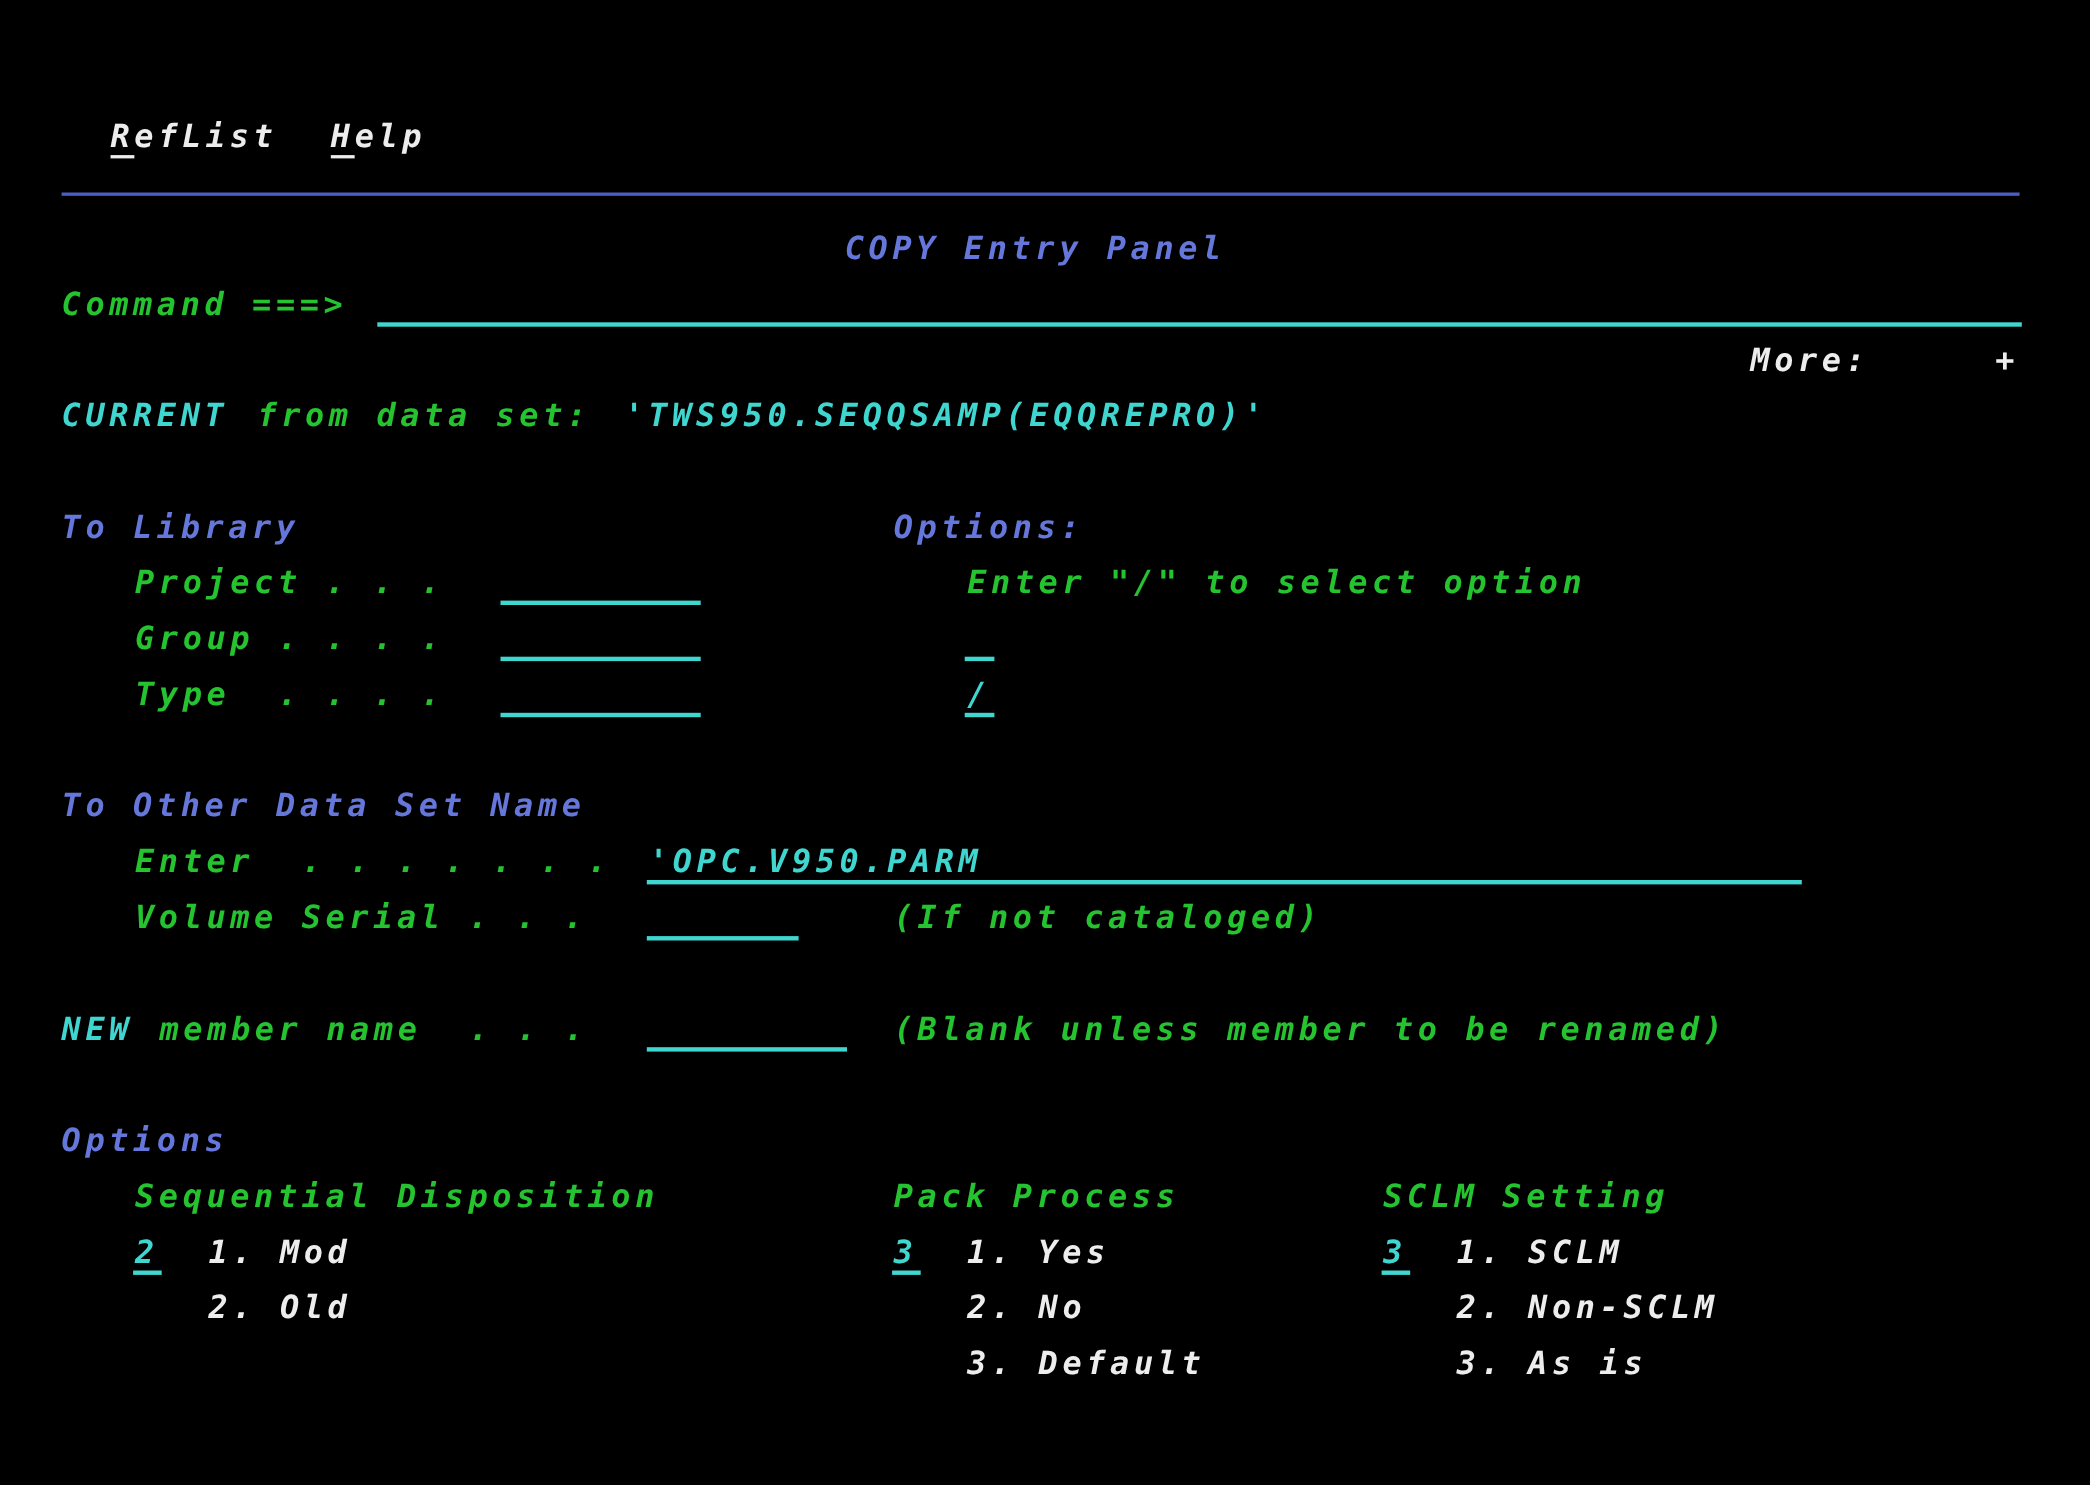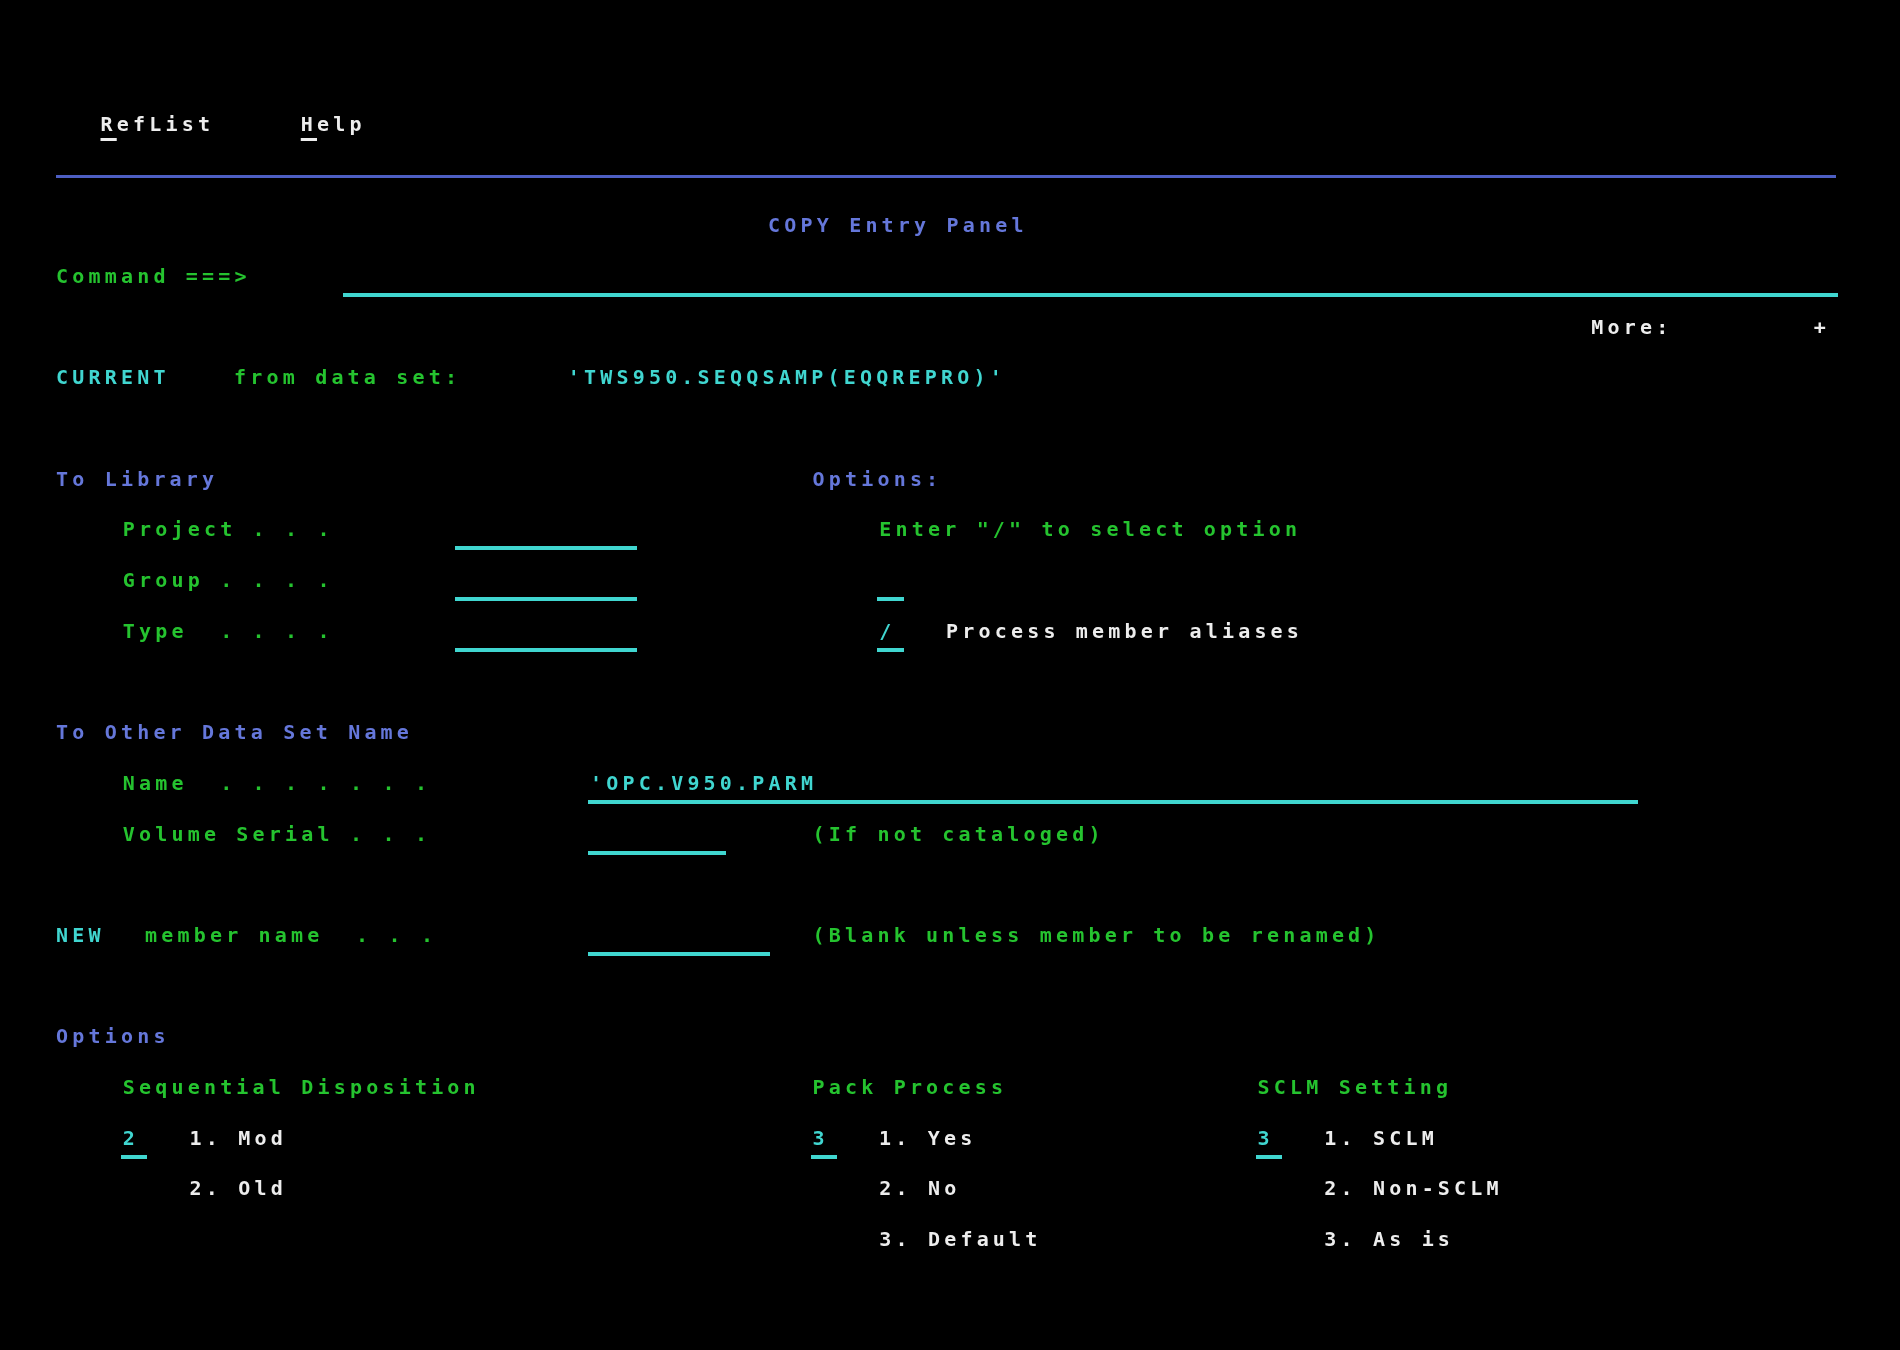--- a/index.html
+++ b/index.html
@@ -4,22 +4,23 @@
 <style>
   html,body{margin:0;padding:0;}
   body{
     width:1900px;height:1350px;
     background:var(--background,#000);
     overflow:hidden;position:relative;
   }
   #scr{
     position:absolute;inset:0;
     font-family:"DejaVu Sans Mono",monospace;
-    font-weight:bold;font-size:20px;
+    font-weight:bold;font-size:29px;
     letter-spacing:4.19px;
+    font-style:italic;
   }
   .seg{position:absolute;white-space:pre;line-height:47px;}
   .c-green{color:var(--green);}
   .c-cyan{color:var(--cyan);}
   .c-blue{color:var(--blue);}
   .c-white{color:var(--white);}
   .u{text-decoration:underline;text-decoration-thickness:3px;text-underline-offset:7px;}
   .field{
     position:absolute;height:40px;
     border-bottom:4px solid var(--cyan);
@@ -46,23 +47,22 @@
     <span class="seg c-white" style="left: 1813.75px; top: 303.5px;">+</span>
     <span class="seg c-cyan" style="left: 56px; top: 354.2px;">CURRENT</span>
     <span class="seg c-green" style="left: 234px; top: 354.2px;">from data set:</span>
     <span class="seg c-cyan" style="left: 567.75px; top: 354.2px;">'TWS950.SEQQSAMP(EQQREPRO)'</span>
     <span class="seg c-blue" style="left: 56px; top: 455.6px;">To Library</span>
     <span class="seg c-blue" style="left: 812.5px; top: 455.6px;">Options:</span>
     <span class="seg c-green" style="left: 122.75px; top: 506.3px;">Project . . .</span>
     <span class="seg c-green" style="left: 879.25px; top: 506.3px;">Enter "/" to select option</span>
     <span class="seg c-green" style="left: 122.75px; top: 557px;">Group . . . .</span>
     <span class="seg c-green" style="left: 122.75px; top: 607.7px;">Type  . . . .</span>
-    <span class="seg c-white" style="left: 946px; top: 607.7px;">Process member aliases</span>
     <span class="seg c-blue" style="left: 56px; top: 709.1px;">To Other Data Set Name</span>
-    <span class="seg c-green" style="left: 122.75px; top: 759.8px;">Name  . . . . . . .</span>
+    <span class="seg c-green" style="left: 122.75px; top: 759.8px;">Enter  . . . . . . .</span>
     <span class="seg c-green" style="left: 122.75px; top: 810.5px;">Volume Serial . . .</span>
     <span class="seg c-green" style="left: 812.5px; top: 810.5px;">(If not cataloged)</span>
     <span class="seg c-cyan" style="left: 56px; top: 911.9px;">NEW</span>
     <span class="seg c-green" style="left: 145px; top: 911.9px;">member name  . . .</span>
     <span class="seg c-green" style="left: 812.5px; top: 911.9px;">(Blank unless member to be renamed)</span>
     <span class="seg c-blue" style="left: 56px; top: 1013.3px;">Options</span>
     <span class="seg c-green" style="left: 122.75px; top: 1064px;">Sequential Disposition</span>
     <span class="seg c-green" style="left: 812.5px; top: 1064px;">Pack Process</span>
     <span class="seg c-green" style="left: 1257.5px; top: 1064px;">SCLM Setting</span>
     <span class="seg c-white" style="left: 189.5px; top: 1114.7px;">1. Mod</span>

